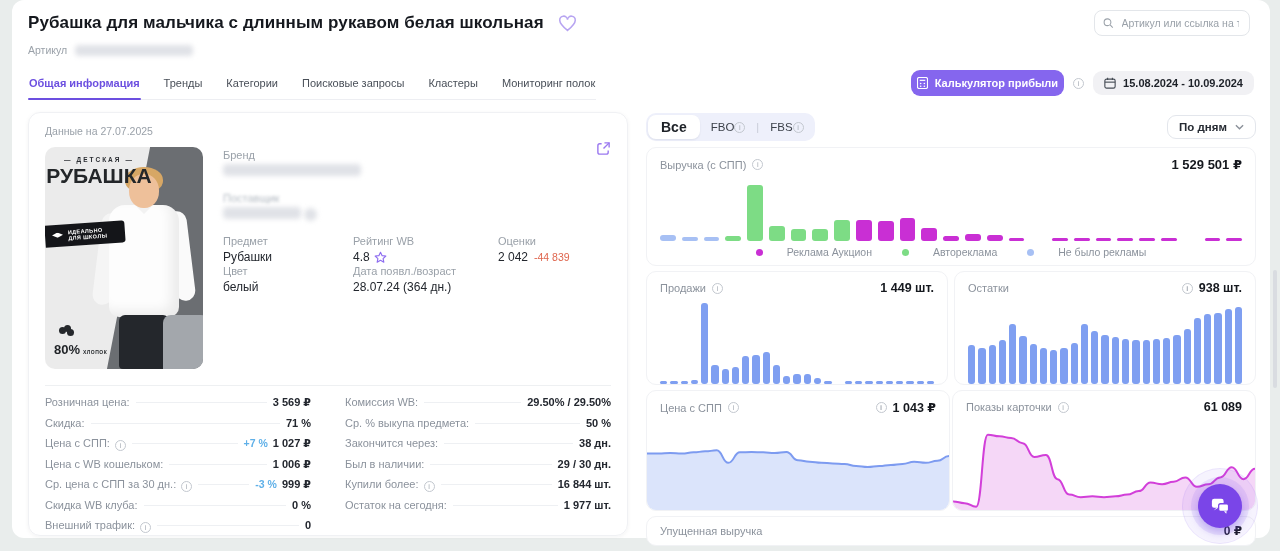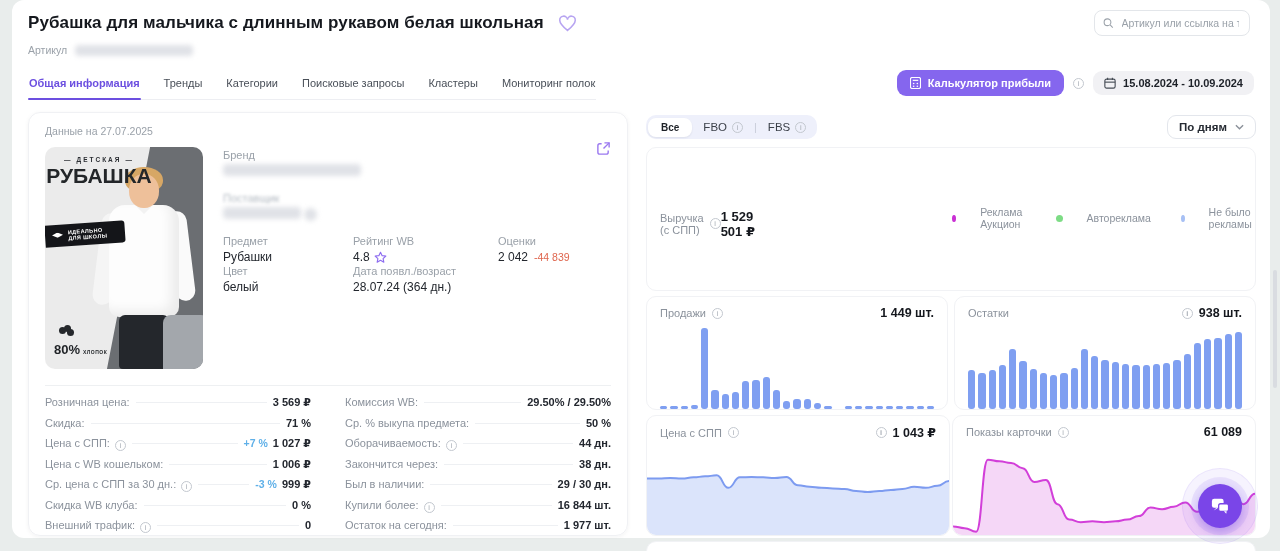--- a/index.html
+++ b/index.html
@@ -16,21 +16,21 @@
   .search-box input::placeholder{color:#9aa1a9}
   .article-row{display:flex;align-items:center;gap:8px;padding:8px 16px 0 16px;font-size:10.5px;color:#9aa1a9}
   .blurval{display:inline-block;background:#e0e2e7;border-radius:4px;filter:blur(2.5px)}
   .tab-row{display:flex;align-items:flex-end;padding:14px 16px 0 16px}
   .tabs{display:flex;gap:22px;border-bottom:1px solid #edeef2}
   .tab{position:relative;font-size:11px;color:#494f58;padding:0 1px 10px 1px;cursor:pointer;white-space:nowrap}
   .tab.active{color:#6c4fe0;font-weight:600}
   .tab.active::after{content:"";position:absolute;left:0;right:0;bottom:-1px;height:2.5px;background:#6c4fe0;border-radius:3px}
   .tab-controls{margin-left:auto;display:flex;align-items:center;gap:9px;padding-bottom:4px}
   .calc-btn{display:flex;align-items:center;gap:7px;background:#8566ee;color:#fff;font-size:11px;font-weight:600;
-    border:0;border-radius:9px;padding:7px 13px;cursor:pointer}
+    border:0;border-radius:9px;padding:7px 6px;cursor:pointer}
   .date-pill{display:flex;align-items:center;gap:7px;background:#f1f1f4;border-radius:9px;padding:6px 11px;
     font-size:11px;font-weight:700;color:#1d2128;cursor:pointer}
   .info{display:inline-block;width:11px;height:11px;border:1px solid #c3c8cf;border-radius:50%;
     color:#a7adb5;font-size:7.5px;line-height:10px;text-align:center;flex:none;cursor:pointer}
   .info::before{content:"i"}
   
   .content{display:flex;gap:18px;padding:12px 14px 0 16px}
   .left-card{width:600px;height:424px;border:1px solid #f0f1f4;border-radius:12px;
     box-shadow:0 1px 4px rgba(28,32,44,.05);padding:12px 16px;position:relative}
   .data-date{font-size:10.5px;color:#9aa1a9}
@@ -81,31 +81,31 @@
   .srow{display:flex;align-items:baseline;height:20.5px;font-size:11px}
   .srow .lbl{color:#8b929c;white-space:nowrap}
   .srow .info{margin-left:5px;transform:translateY(1px)}
   .srow .fill{flex:1;border-bottom:1px solid #eef0f3;margin:0 6px;transform:translateY(-3px)}
   .srow .val{font-weight:700;color:#23272f;white-space:nowrap}
   .srow .pct{color:#5fb0e8;font-weight:600;font-size:10.5px;margin-right:5px}
   
   .right-col{flex:1;display:flex;flex-direction:column;gap:5px;min-width:0}
   .mode-row{display:flex;align-items:center;height:30px}
   .mode-group{display:inline-flex;align-items:center;background:#eef0fb;border-radius:10px;padding:2px;gap:2px}
-  .mode-all{background:#fff;border-radius:8px;padding:4px 13px;font-size:10px;font-weight:600;color:#1d2127;
+  .mode-all{background:#fff;border-radius:8px;padding:4px 13px;font-size:14px;font-weight:600;color:#1d2127;
     box-shadow:0 1px 2px rgba(30,34,48,.08);cursor:pointer}
-  .mode-opt{display:flex;align-items:center;gap:5px;font-size:11.5px;color:#3c414a;padding:4px 9px;cursor:pointer}
+  .mode-opt{display:flex;align-items:center;font-size:11.5px;color:#3c414a;padding:4px 9px;cursor:pointer}
   .mode-sep{color:#c8ccd8;font-size:11px}
   .period-pill{margin-left:auto;display:flex;align-items:center;gap:8px;border:1px solid #e3e6ec;border-radius:9px;
     padding:5px 11px;font-size:11.5px;font-weight:600;color:#262b33;cursor:pointer;background:#fff}
   .card{border:1px solid #f1f2f5;border-radius:10px;background:#fff;overflow:hidden}
   .card-head{display:flex;align-items:center;padding:9px 13px 0 13px}
   .card-label{font-size:11px;color:#8b929c;display:flex;align-items:center;gap:6px}
   .card-value{margin-left:auto;font-size:12.5px;font-weight:700;color:#15181e;display:flex;align-items:center;gap:6px}
-  .rev-card{height:144px;display:flex;flex-direction:row}
+  .rev-card{height:119px;display:flex;flex-direction:column}
   .rev-card .card-value{font-size:13px}
   .barchart{flex:1;display:flex;align-items:flex-end;margin:8px 13px 0}
   .barchart .bar{flex:1;border-radius:3px;min-height:3px}
   .gap6{gap:6px}.gap3{gap:3px}
   .legend{display:flex;justify-content:center;gap:30px;padding:5px 0 7px;font-size:10.5px;color:#8b929c}
   .legend .li{display:flex;align-items:center;gap:24px}
   .legend .dot{width:7px;height:7px;border-radius:50%}
   .mid-row{display:flex;gap:6px;height:114px}
   .mid-row .card{flex:1;display:flex;flex-direction:column}
   .area-row{display:flex;gap:2px;height:121px}
@@ -311,26 +311,20 @@
         <div class="stat-col" id="stats-right">
             <div class="srow">
               <span class="lbl">Комиссия WB:</span>
               <span class="fill"></span>
               <span class="val">29.50% / 29.50%</span>
             </div>
             <div class="srow">
               <span class="lbl">Ср. % выкупа предмета:</span>
               <span class="fill"></span>
               <span class="val">50 %</span>
-            </div>
-            <div class="srow">
-              <span class="lbl">Оборачиваемость:</span>
-              <span class="info"></span>
-              <span class="fill"></span>
-              <span class="val">44 дн.</span>
             </div>
             <div class="srow">
               <span class="lbl">Закончится через:</span>
               <span class="fill"></span>
               <span class="val">38 дн.</span>
             </div>
             <div class="srow">
               <span class="lbl">Был в наличии:</span>
               <span class="fill"></span>
               <span class="val">29 / 30 дн.</span>

